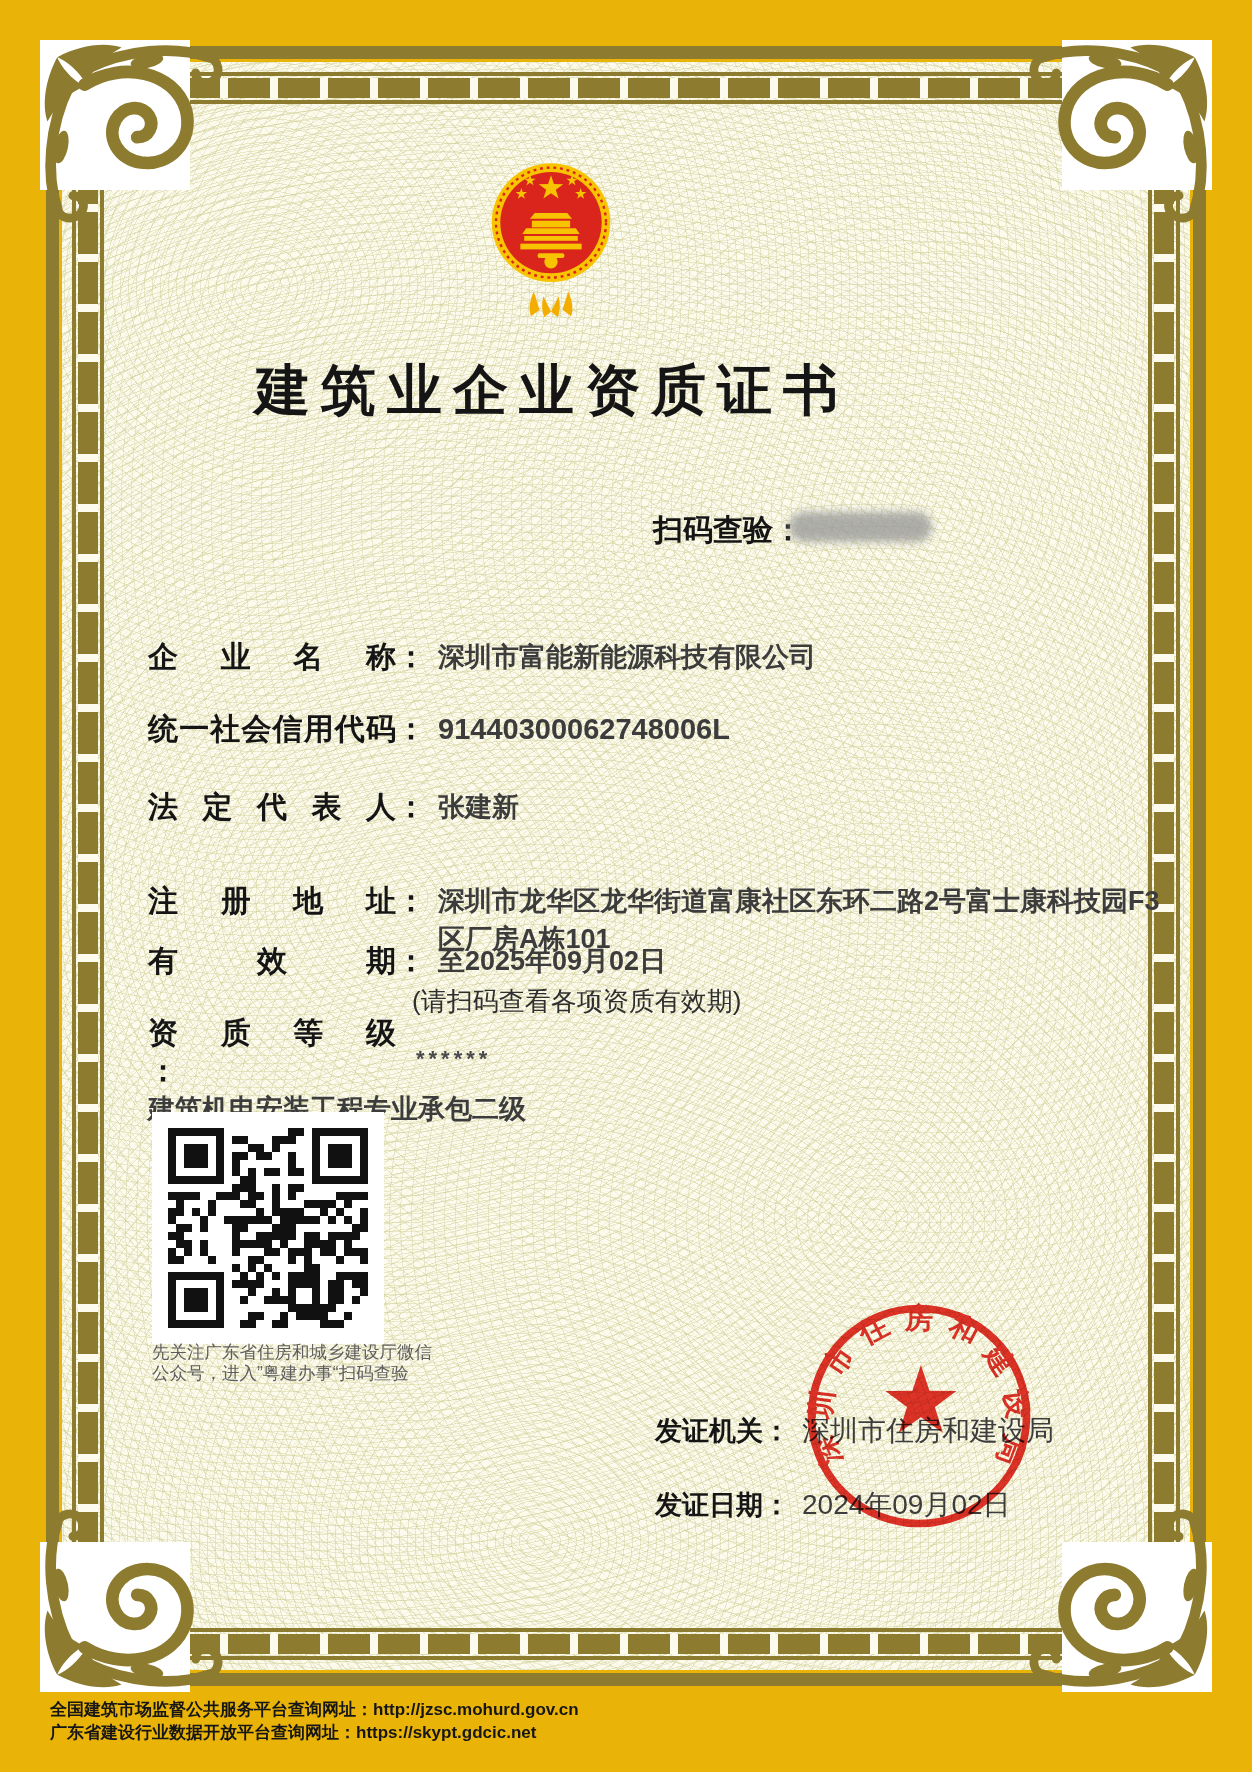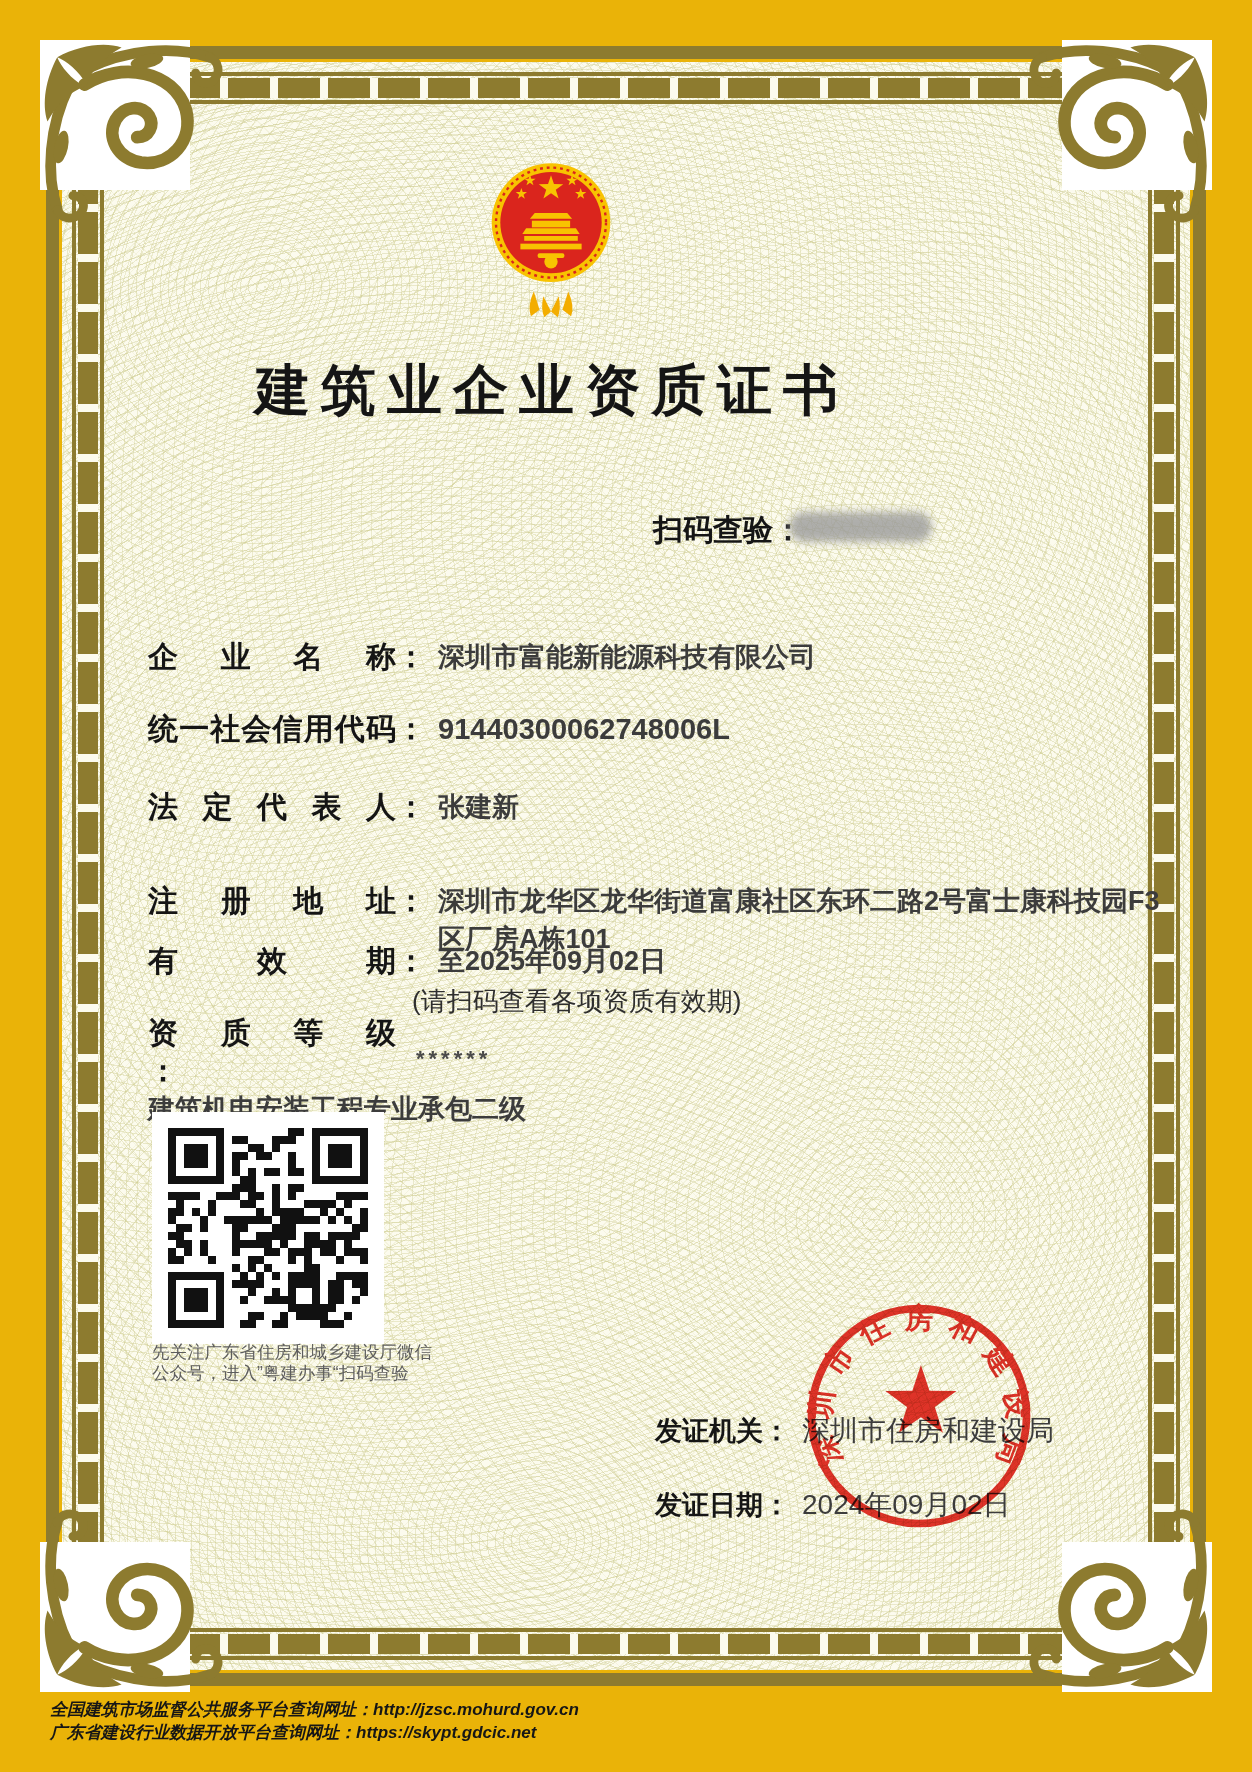--- a/index.html
+++ b/index.html
@@ -63,21 +63,21 @@
 
   
   .issrow { display:flex; align-items:center; }
   .isslabel { font-size:27px; font-weight:800; color:#151515; }
   .issvalue { font-size:28px; font-weight:400; color:#3c3c3c; margin-left:12px; }
   .iss1 { left:655px; top:1412px; } .iss2 { left:655px; top:1486px;justify-content:center; }
 
   .stamp { left:799px; top:1296px; width:240px; height:240px; mix-blend-mode:multiply; opacity:.93; }
 
   
-  .footer { left:50px; top:1698px; font-size:17px; font-weight:700; color:#161616; line-height:23px;font-style:italic; }
+  .footer { left:50px; top:1698px; font-size:17px; font-weight:700; color:#161616; line-height:23px; }
 </style>
 </head>
 <body>
 
 <div class="page">
 
   <div class="abs guilloche"></div>
 
   <div class="abs f-outer"></div>
   <div class="abs f-line1"></div>

